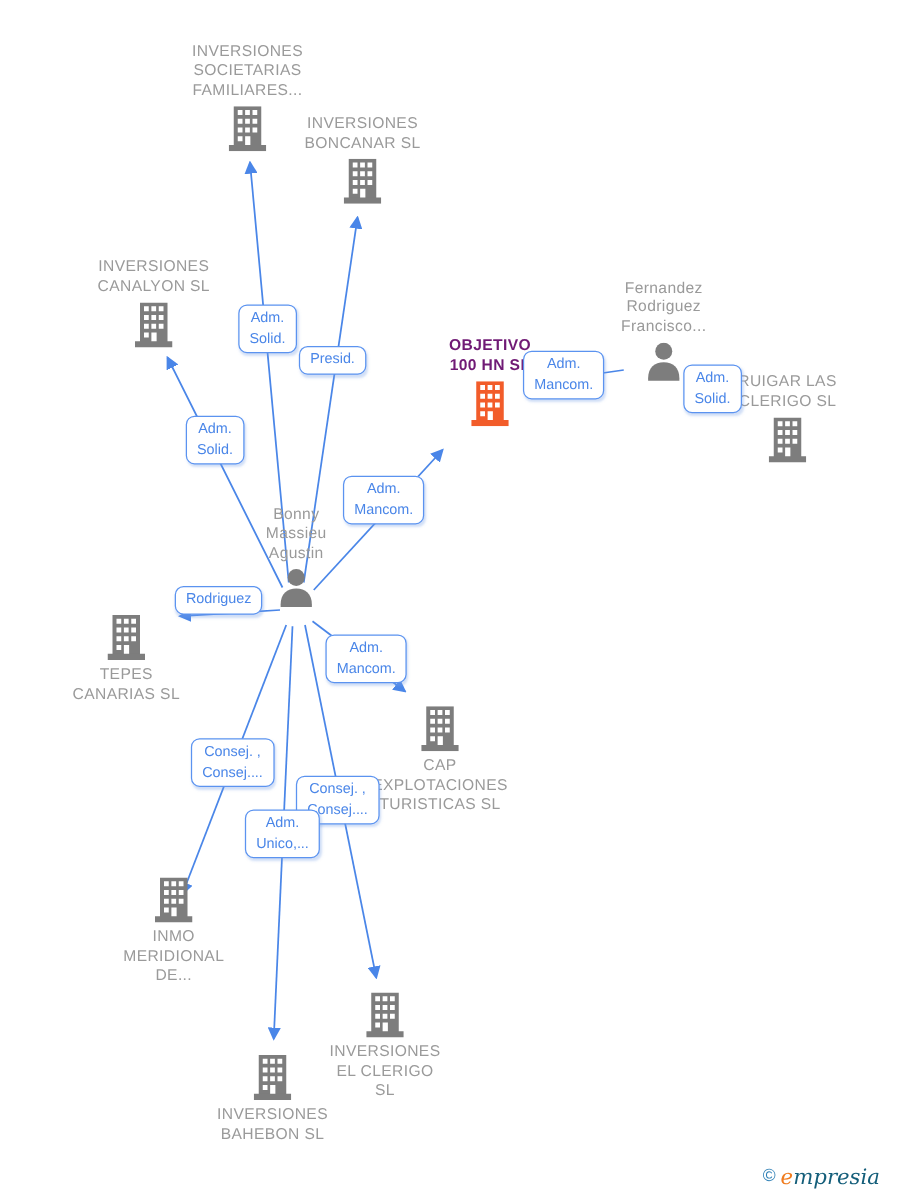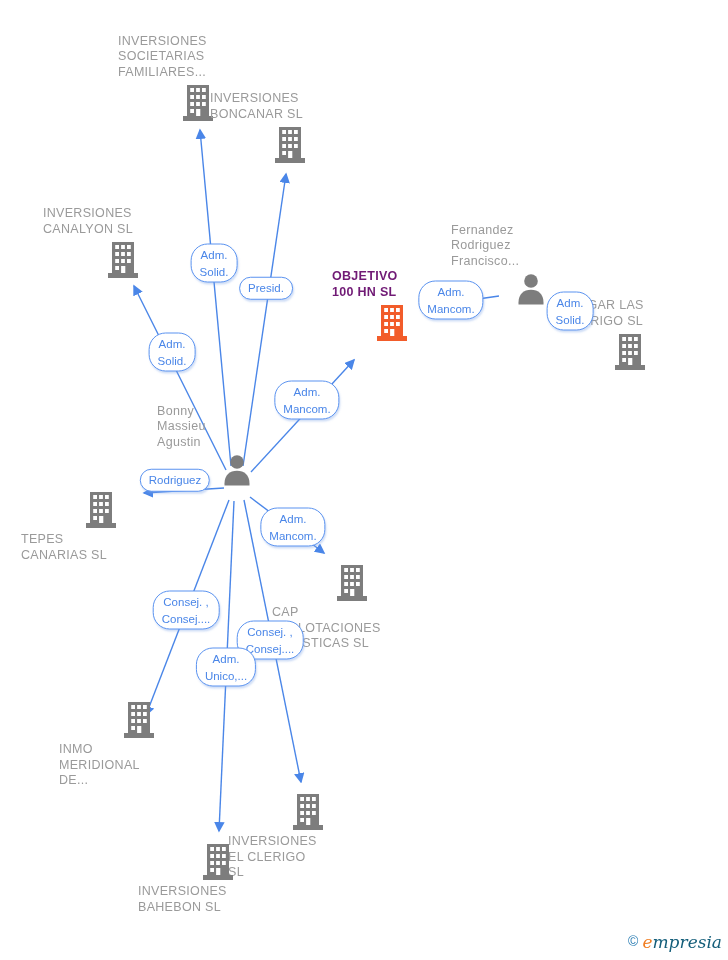--- a/index.html
+++ b/index.html
@@ -9,37 +9,37 @@
   }
   .edges{position:absolute;left:0;top:0;width:728px;height:960px;pointer-events:none;}
   .edges line{stroke:#4a86e8;stroke-width:1.4;}
 
   .node{position:absolute;width:30px;}
   .bicon,.picon{display:block;color:#7d7d7d;}
   .node.highlight .bicon{color:#f25c2a;}
 
   .nlabel{
     position:absolute;left:50%;transform:translateX(-50%);
-    width:160px;white-space:pre-line;
+    width:160px;text-align:center;white-space:pre-line;
     font-size:12.5px;line-height:15.5px;letter-spacing:.3px;color:#9a9a9a;
   }
   .nlabel.above{bottom:calc(100% + 5px);}
   .nlabel.below{top:calc(100% + 4px);}
   .node.highlight .nlabel{font-weight:bold;color:#701a75;}
 
   .elabel{
     position:absolute;transform:translate(-50%,-50%);
-    background:#ffffff;border:1.6px solid #5b93f0;border-radius:17px;
+    background:#ffffff;border:1.6px solid #5b93f0;border-radius:7px;
     padding:2px 8px;color:#4a86e8;font-size:11.5px;line-height:16.5px;
     text-align:center;white-space:pre-line;
     box-shadow:1px 2px 2px rgba(120,160,230,.35);
   }
 
   .logo{
-    position:absolute;right:6px;bottom:8px;
+    position:absolute;right:24px;bottom:8px;
     font-family:"DejaVu Serif","Liberation Serif",serif;
     font-style:italic;font-size:17px;color:#145e7a;white-space:nowrap;
   }
   .logo .c{
     font-family:"Liberation Sans",sans-serif;font-style:normal;
     color:#2d7fb5;font-size:14px;vertical-align:2px;margin-right:4px;
   }
   .logo .e{color:#f07c1f;}
   .logo .rest{color:#145e7a;}
 </style>

